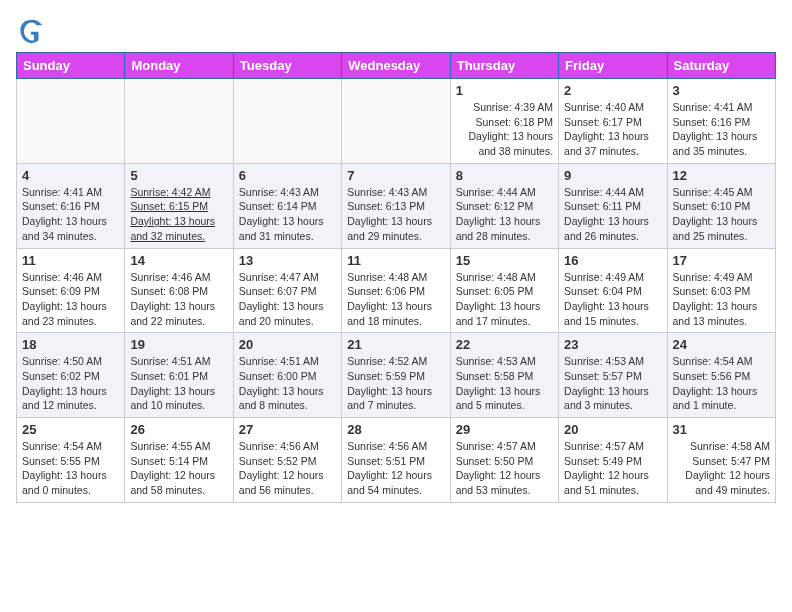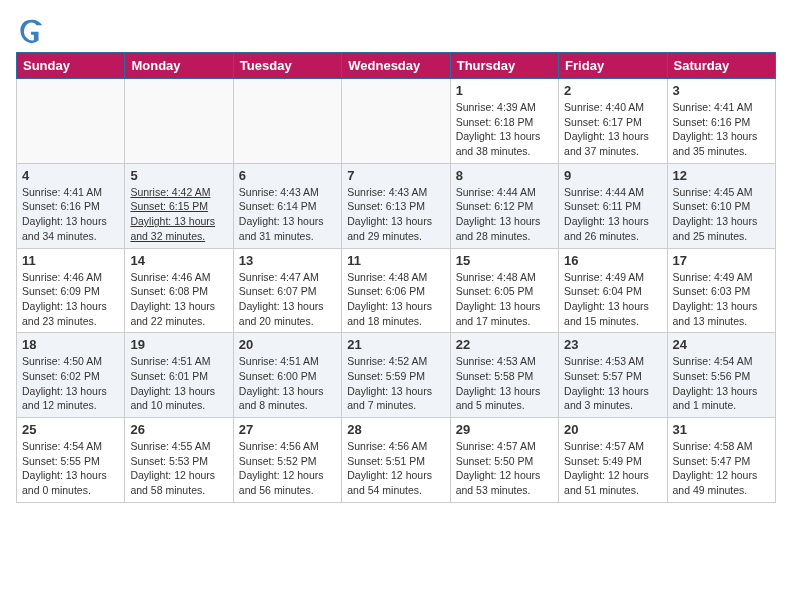--- a/index.html
+++ b/index.html
@@ -47,21 +47,21 @@
       color: #333;
       margin-bottom: 8px;
       font-weight: normal;
     }
     .calendar {
       width: 100%;
       border-collapse: collapse;
       border: 1px solid #ccc;
     }
     .calendar th {
-      background-color: #be185d;
+      background-color: #d946ef;
       color: #fff;
       text-align: left;
       padding: 5px 6px;
       font-size: 13px;
       border: 1px solid #2d6aa0;
     }
     .calendar td {
       width: 108px;
       min-height: 80px;
       vertical-align: top;
@@ -128,21 +128,21 @@
       </tr>
   </thead>
   <tbody id="calendar-body">
   <tr>
         <td class="empty"></td>
         <td class="empty"></td>
         <td class="empty"></td>
         <td class="empty"></td>
         <td>
           <span class="day-number">1</span>
-          <div class="day-info" style="white-space: pre-line;">Sunrise: 4:39 AM
+          <div class="day-info" style="white-space: pre-line; text-align: right;">Sunrise: 4:39 AM
 Sunset: 6:18 PM
 Daylight: 13 hours
 and 38 minutes.</div>
         </td>
         <td>
           <span class="day-number">2</span>
           <div class="day-info" style="white-space: pre-line;">Sunrise: 4:40 AM
 Sunset: 6:17 PM
 Daylight: 13 hours
 and 37 minutes.</div>
@@ -312,21 +312,21 @@
         <td>
           <span class="day-number">25</span>
           <div class="day-info" style="white-space: pre-line;">Sunrise: 4:54 AM
 Sunset: 5:55 PM
 Daylight: 13 hours
 and 0 minutes.</div>
         </td>
         <td>
           <span class="day-number">26</span>
           <div class="day-info" style="white-space: pre-line;">Sunrise: 4:55 AM
-Sunset: 5:53 PM
+Sunset: 5:14 PM
 Daylight: 12 hours
 and 58 minutes.</div>
         </td>
         <td>
           <span class="day-number">27</span>
           <div class="day-info" style="white-space: pre-line;">Sunrise: 4:56 AM
 Sunset: 5:52 PM
 Daylight: 12 hours
 and 56 minutes.</div>
         </td>
@@ -346,20 +346,20 @@
         </td>
         <td>
           <span class="day-number">20</span>
           <div class="day-info" style="white-space: pre-line;">Sunrise: 4:57 AM
 Sunset: 5:49 PM
 Daylight: 12 hours
 and 51 minutes.</div>
         </td>
         <td>
           <span class="day-number">31</span>
-          <div class="day-info" style="white-space: pre-line;">Sunrise: 4:58 AM
+          <div class="day-info" style="white-space: pre-line; text-align: right;">Sunrise: 4:58 AM
 Sunset: 5:47 PM
 Daylight: 12 hours
 and 49 minutes.</div>
         </td>
       </tr>
     </tbody>
 </table>
 
 </body></html>

